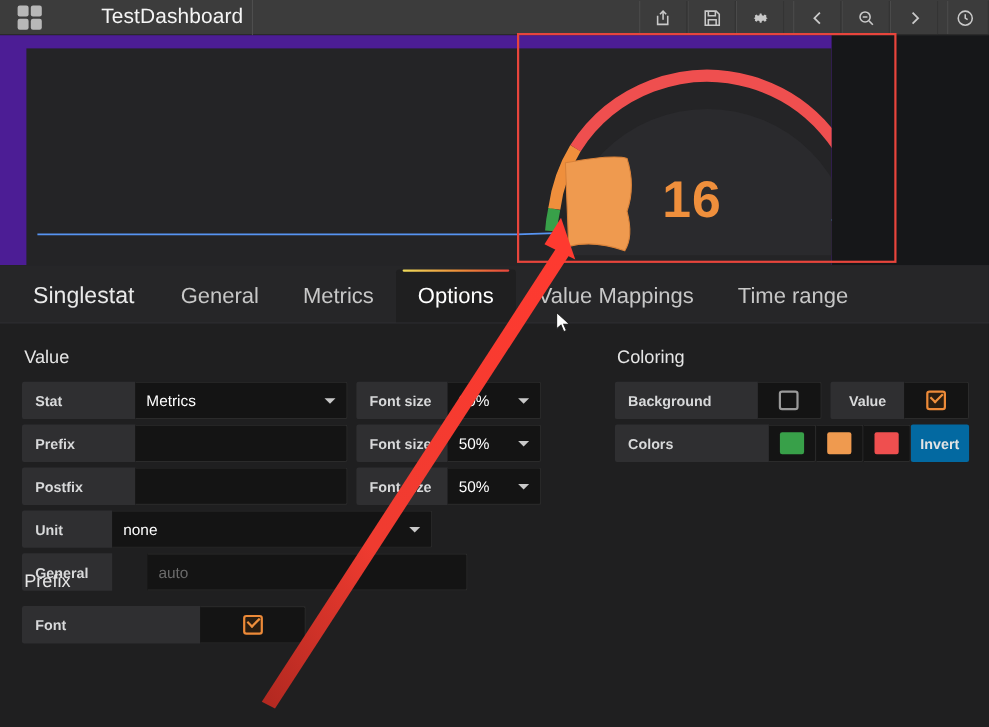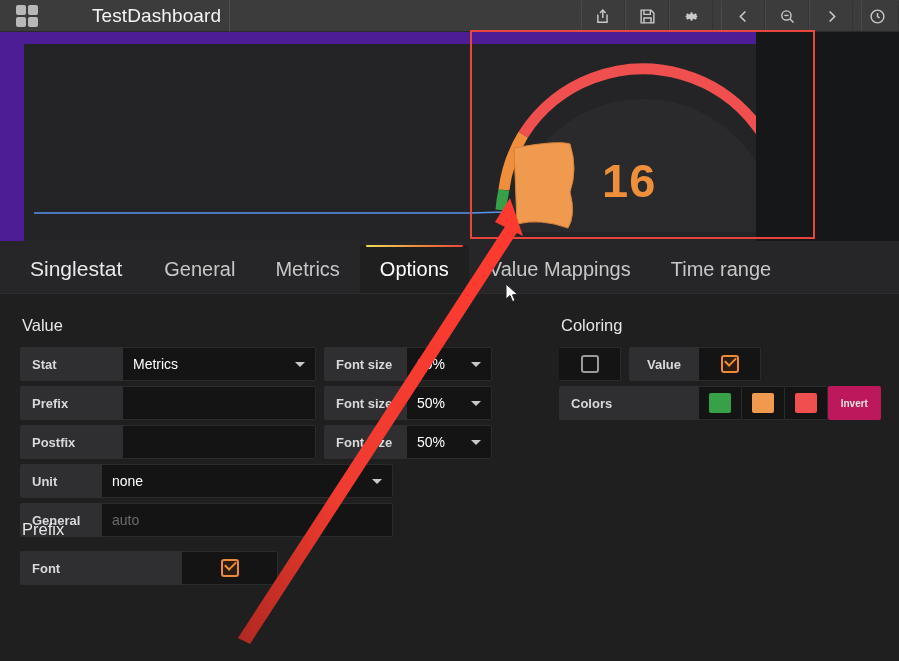--- a/index.html
+++ b/index.html
@@ -226,21 +226,21 @@
     border-left: none;
     color: #ffffff;
     font-size: 14px;
     display: flex;
     align-items: center;
     padding: 0 10px;
     border-radius: 0 2px 2px 0;
     box-sizing: border-box;
     position: relative;
   }
-  .fld.ph { color: #6b6b6b; }
+  .fld.ph { color: #6b6b6b; margin-left: 32px; }
   .caret {
     position: absolute;
     right: 10px;
     top: 50%;
     margin-top: -2px;
     width: 0; height: 0;
     border-left: 5px solid transparent;
     border-right: 5px solid transparent;
     border-top: 5px solid #c9c9c9;
   }
@@ -300,23 +300,23 @@
     width: 14px; height: 14px;
     border-radius: 50%;
     border: 1.5px solid #b5b5b5;
     color: #d8d9da;
     font-size: 10px;
     font-weight: bold;
     margin-left: 8px;
     line-height: 1;
   }
   .invert-btn {
-    background: #be185d;
+    background: #0369a1;
     color: #e4e4e4;
-    font-size: 10px;
+    font-size: 13px;
     font-weight: bold;
     display: flex;
     align-items: center;
     justify-content: center;
     border-radius: 2px;
     box-sizing: border-box;
   }
 
   
   #gauge-section {
@@ -486,20 +486,21 @@
       <div class="row">
         <div class="lbl w-lbl-unit">General</div>
         <div class="fld w-fld-unit ph">auto</div>
       </div>
     </div>
 
     <div class="col-right">
       <div class="section-title">Coloring</div>
 
       <div class="row">
+        <div class="lbl w-lbl-bg">Background</div>
         <div class="fld w-box">
           <span class="chk off"></span>
         </div>
         <div class="gap"></div>
         <div class="lbl w-lbl-val">Value</div>
         <div class="fld w-box">
           <span class="chk on"></span>
         </div>
       </div>
 

